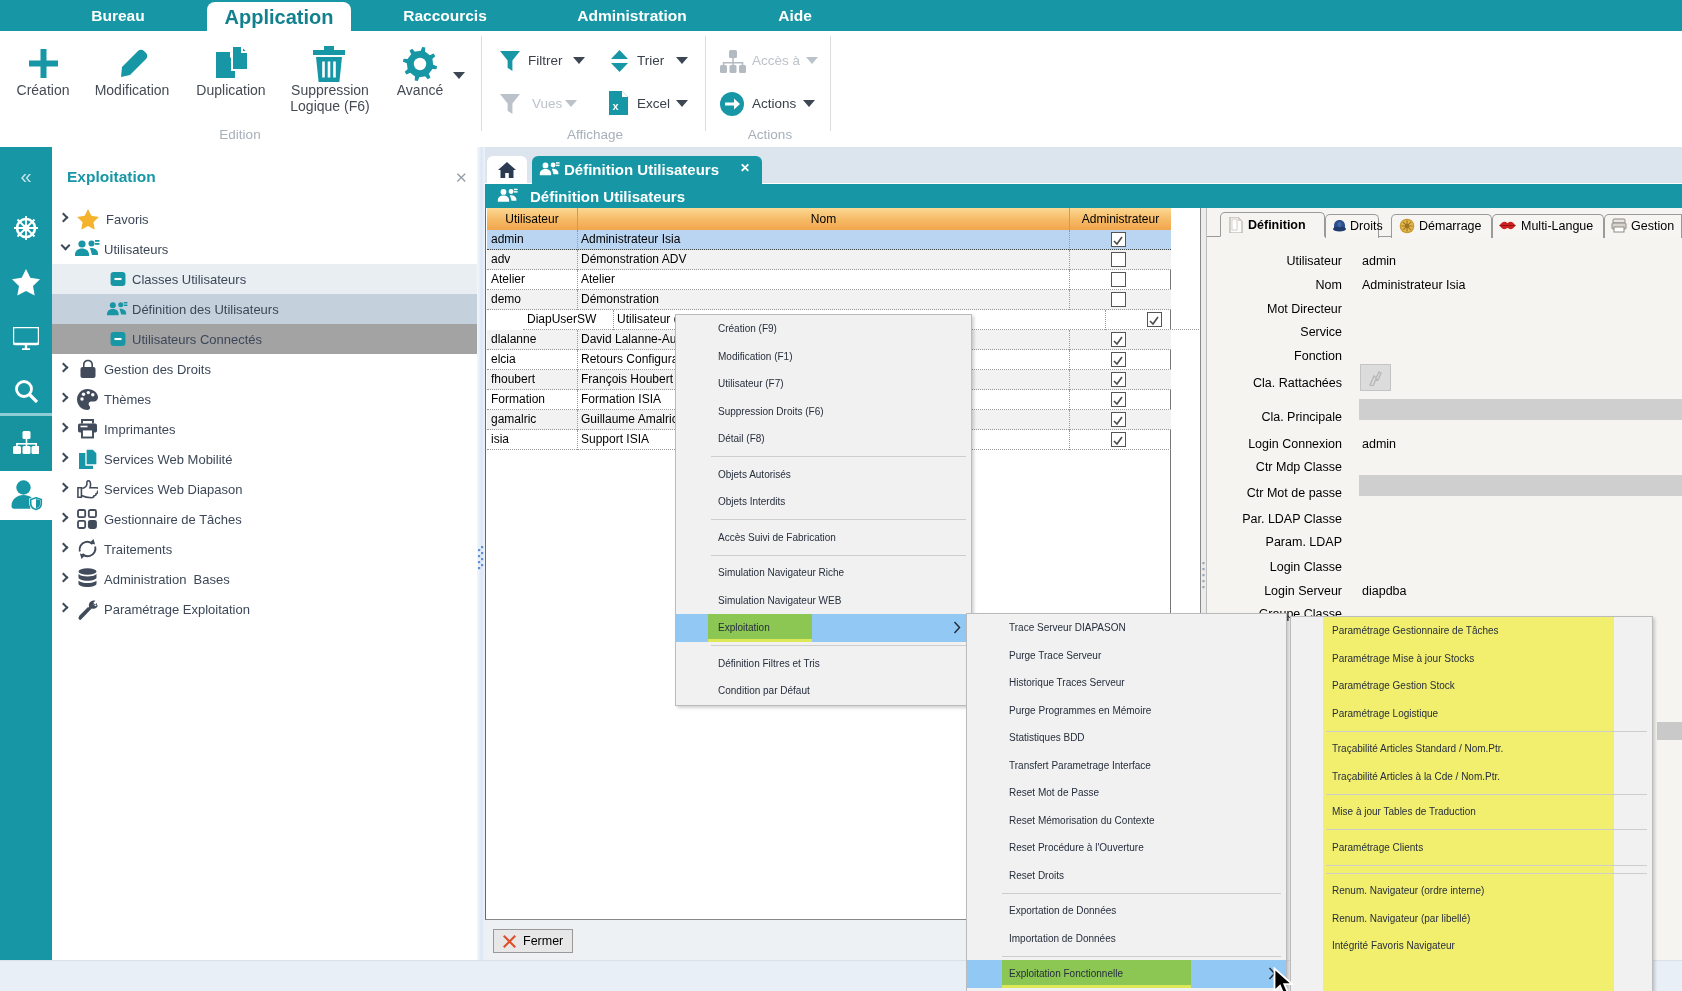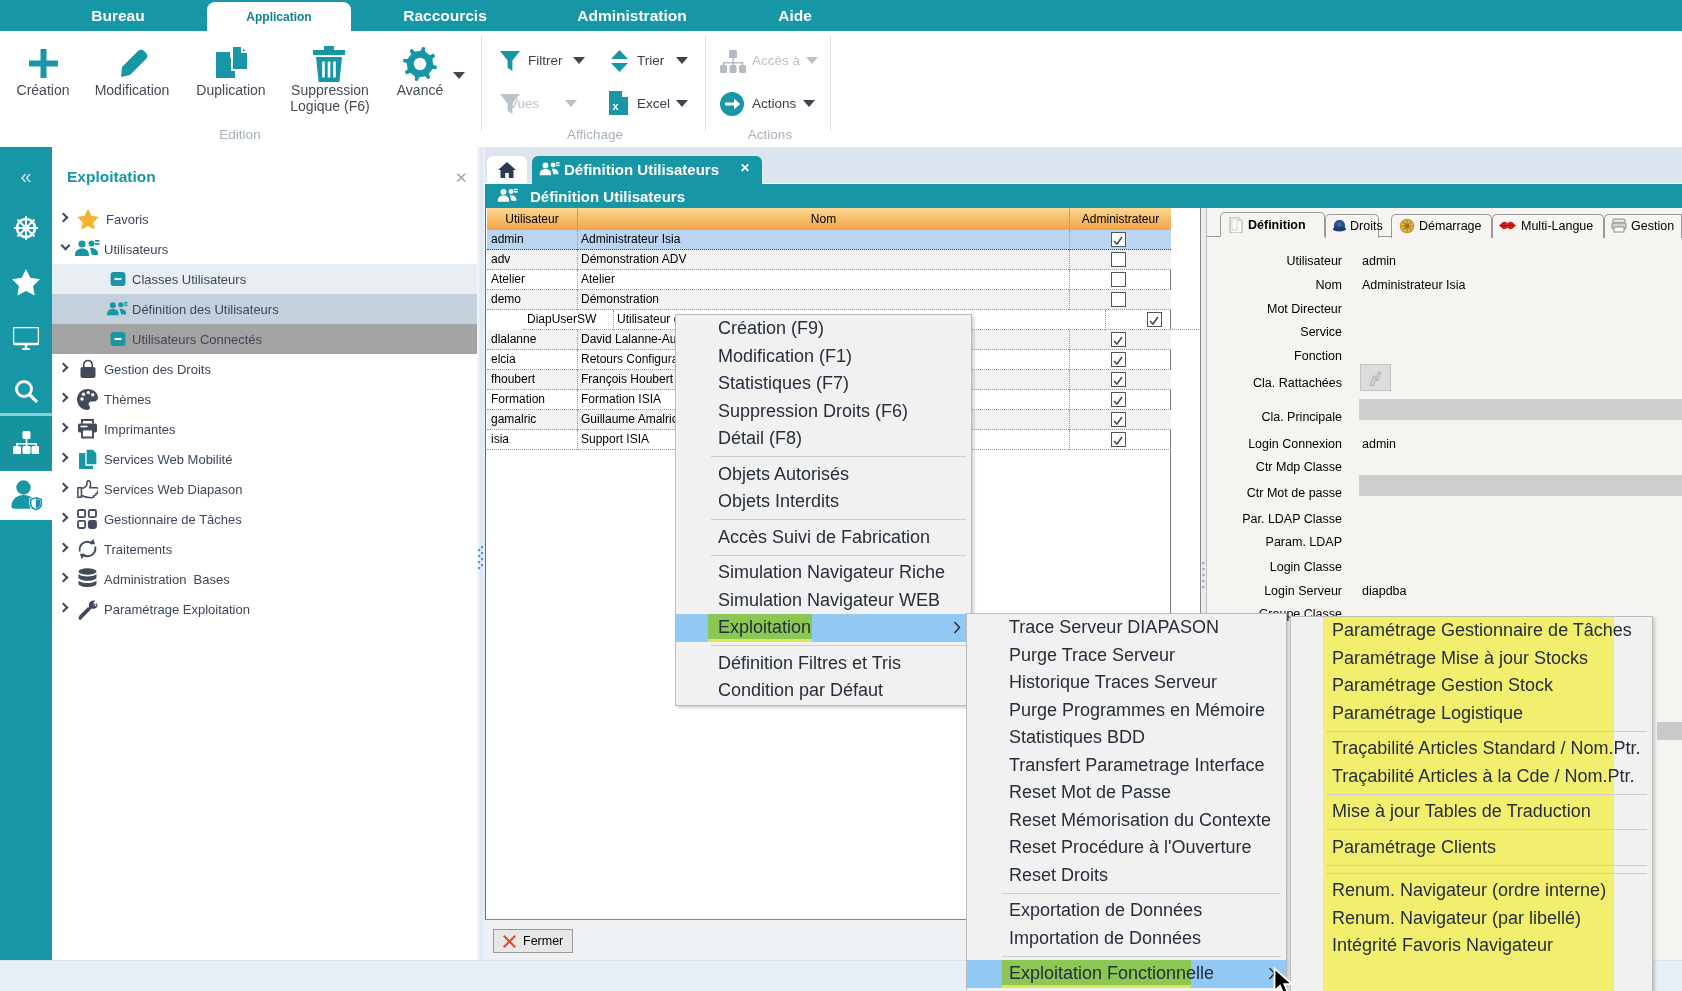--- a/index.html
+++ b/index.html
@@ -2,21 +2,21 @@
 <html><head>
 <meta charset="utf-8">
 <style>
 * { margin:0; padding:0; box-sizing:border-box; }
 html,body { width:1682px; height:991px; overflow:hidden; }
 #app { position:relative; width:1682px; height:991px; font-family:"Liberation Sans",sans-serif; background:#fff; }
 .abs { position:absolute; }
 
 #topbar { left:0; top:0; width:1682px; height:31px; background:#1797a5; }
 .topitem { position:absolute; top:0; height:31px; line-height:31px; color:#fff; font-weight:bold; font-size:15.5px; text-align:center; }
-#apptab { position:absolute; left:207px; top:2px; width:144px; height:29px; background:#fff; border-radius:8px 8px 0 0; color:#13808d; font-weight:bold; font-size:12px; text-align:center; line-height:30px; }
+#apptab { position:absolute; left:207px; top:2px; width:144px; height:29px; background:#fff; border-radius:8px 8px 0 0; color:#13808d; font-weight:bold; font-size:20px; text-align:center; line-height:30px; }
 
 #toolbar { left:0; top:31px; width:1682px; height:116px; background:#fff; }
 .tbsep { position:absolute; width:1px; background:#dcdcdc; top:5px; height:95px; }
 .biglabel { position:absolute; font-size:14px; color:#444b54; text-align:center; }
 .grouplabel { position:absolute; top:96px; font-size:13.5px; color:#a8b0ba; text-align:center; }
 .smalltxt { position:absolute; font-size:13.5px; color:#39414c; }
 .graytxt { color:#bcc2c9; }
 .caret { position:absolute; width:0; height:0; border-left:6px solid transparent; border-right:6px solid transparent; border-top:7px solid #3d4653; }
 .caret.gray { border-top-color:#bcc2c9; }
 
@@ -49,21 +49,21 @@
 
 #rightpanel { left:1207px; top:208px; width:475px; height:752px; background:#f5f4f1; }
 .rtab { position:absolute; top:5px; height:24px; background:#f6f5f2; border:1px solid #9a9a9a; border-bottom:none; border-radius:5px 5px 0 0; font-size:12.5px; color:#000; }
 .formlabel { position:absolute; font-size:12.5px; color:#000; text-align:right; right:340px; white-space:nowrap; }
 .formval { position:absolute; left:155px; font-size:12.5px; color:#000; white-space:nowrap; }
 .grayfield { position:absolute; left:152px; width:323px; height:21px; background:#cfcfcf; }
 
 #statusbar { left:0; top:960px; width:1682px; height:31px; background:#e9eff7; border-top:1px solid #d9e1eb; }
 
 .menu { position:absolute; background:#f1f1f1; border:1px solid #bbb; box-shadow:2px 2px 3px rgba(0,0,0,.18); }
-.mi { position:relative; height:27.5px; line-height:27.5px; font-size:18px; color:#262e3c; white-space:nowrap; }
+.mi { position:relative; height:27.5px; line-height:27.5px; font-size:10px; color:#262e3c; white-space:nowrap; }
 .mi .t { position:absolute; left:42px; top:0; }
 .msep { height:8px; position:relative; }
 .msep:after { content:""; position:absolute; left:35px; right:5px; top:3.5px; border-top:1px solid #cdcdcd; }
 .hl { background:#92c9f4; }
 .greenblock { position:absolute; top:0; height:100%; background:#8cc653; border-bottom:3px solid #dce855; }
 .subarrow { position:absolute; right:10px; }
 </style>
 </head>
 <body>
 <div id="app">
@@ -116,21 +116,21 @@
     <svg class="abs" style="left:610px;top:19px;" width="19" height="22" viewBox="0 0 19 22">
         <path d="M9.5 0 L18 9 H1 Z" fill="#1797a5"></path>
         <path d="M9.5 22 L18 13 H1 Z" fill="#1797a5"></path>
       </svg>
     <div class="smalltxt" style="left:637px;top:22px;">Trier</div>
     <div class="caret" style="left:676px;top:26px;"></div>
 
     <svg class="abs" style="left:499px;top:62px;" width="22" height="22" viewBox="0 0 22 22">
         <path d="M1 1h20l-7.6 9.5V21l-4.8-3.2V10.5Z" fill="#bcc2c9"></path>
       </svg>
-    <div class="smalltxt graytxt" style="left:509px;top:65px;">Vues</div>
+    <div class="smalltxt graytxt" style="left:532px;top:65px;">Vues</div>
     <div class="caret gray" style="left:565px;top:69px;"></div>
 
     <svg class="abs" style="left:609px;top:60px;" width="19" height="24" viewBox="0 0 19 24">
         <path d="M0 0 h13 l6 6 v18 H0 Z" fill="#1797a5"></path>
         <path d="M13 0 l6 6 h-6 Z" fill="#fff"></path>
         <text x="6.5" y="19" font-size="11" font-weight="bold" fill="#fff" text-anchor="middle" font-family="Liberation Sans">x</text>
       </svg>
     <div class="smalltxt" style="left:637px;top:65px;">Excel</div>
     <div class="caret" style="left:676px;top:69px;"></div>
 
@@ -582,21 +582,21 @@
   <div id="statusbar" class="abs"></div>
 
   <div class="menu" style="left:675px;top:314px;width:297px;">
     <div class="mi">
         <span class="t">Création (F9)</span>
       </div>
     <div class="mi">
         <span class="t">Modification (F1)</span>
       </div>
     <div class="mi">
-        <span class="t">Statistiques (F7)</span>
+        <span class="t">Utilisateur (F7)</span>
       </div>
     <div class="mi">
         <span class="t">Suppression Droits (F6)</span>
       </div>
     <div class="mi">
         <span class="t">Détail (F8)</span>
       </div>
     <div class="msep"></div>
     <div class="mi">
         <span class="t">Objets Autorisés</span>

